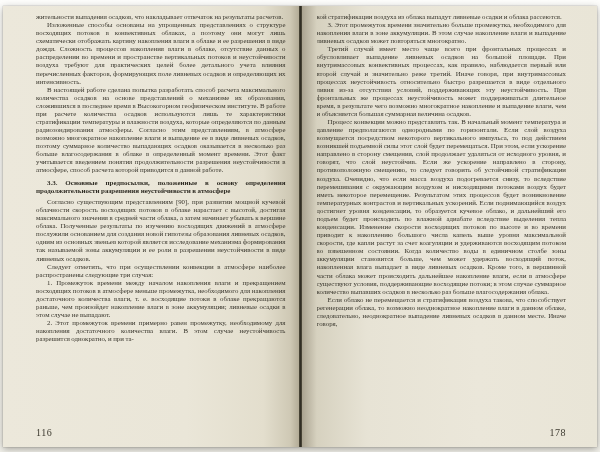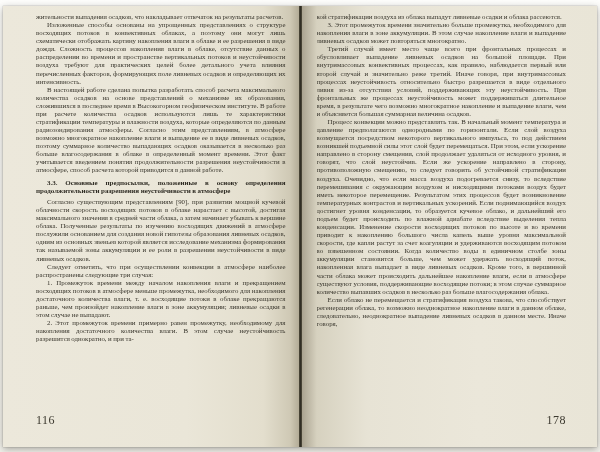--- a/index.html
+++ b/index.html
@@ -35,22 +35,22 @@
   .page.left  .textcol{left:33px;right:13px;}
   .page.right .textcol{left:15px;right:31px;}
   .textcol p{margin:0;text-indent:11px;}
   .textcol p.noindent{text-indent:0;}
   .sect{
     font-weight:bold;font-size:7px;line-height:8.2px;
     margin:4px 0 3px 0;text-indent:11px;text-align:justify;
     color:#2f2c24;
   }
   .pagenum{
-    position:absolute;bottom:19px;
-    font-size:12px;color:#3c392f;letter-spacing:.5px;
+    position:absolute;bottom:9px;
+    font-size:10px;color:#3c392f;letter-spacing:.5px;
   }
   .pagenum.pn-left{left:33px;}
   .pagenum.pn-right{right:31px;}
 </style>
 </head>
 <body>
 
 <div class="spread">
 
   <div class="page left">

